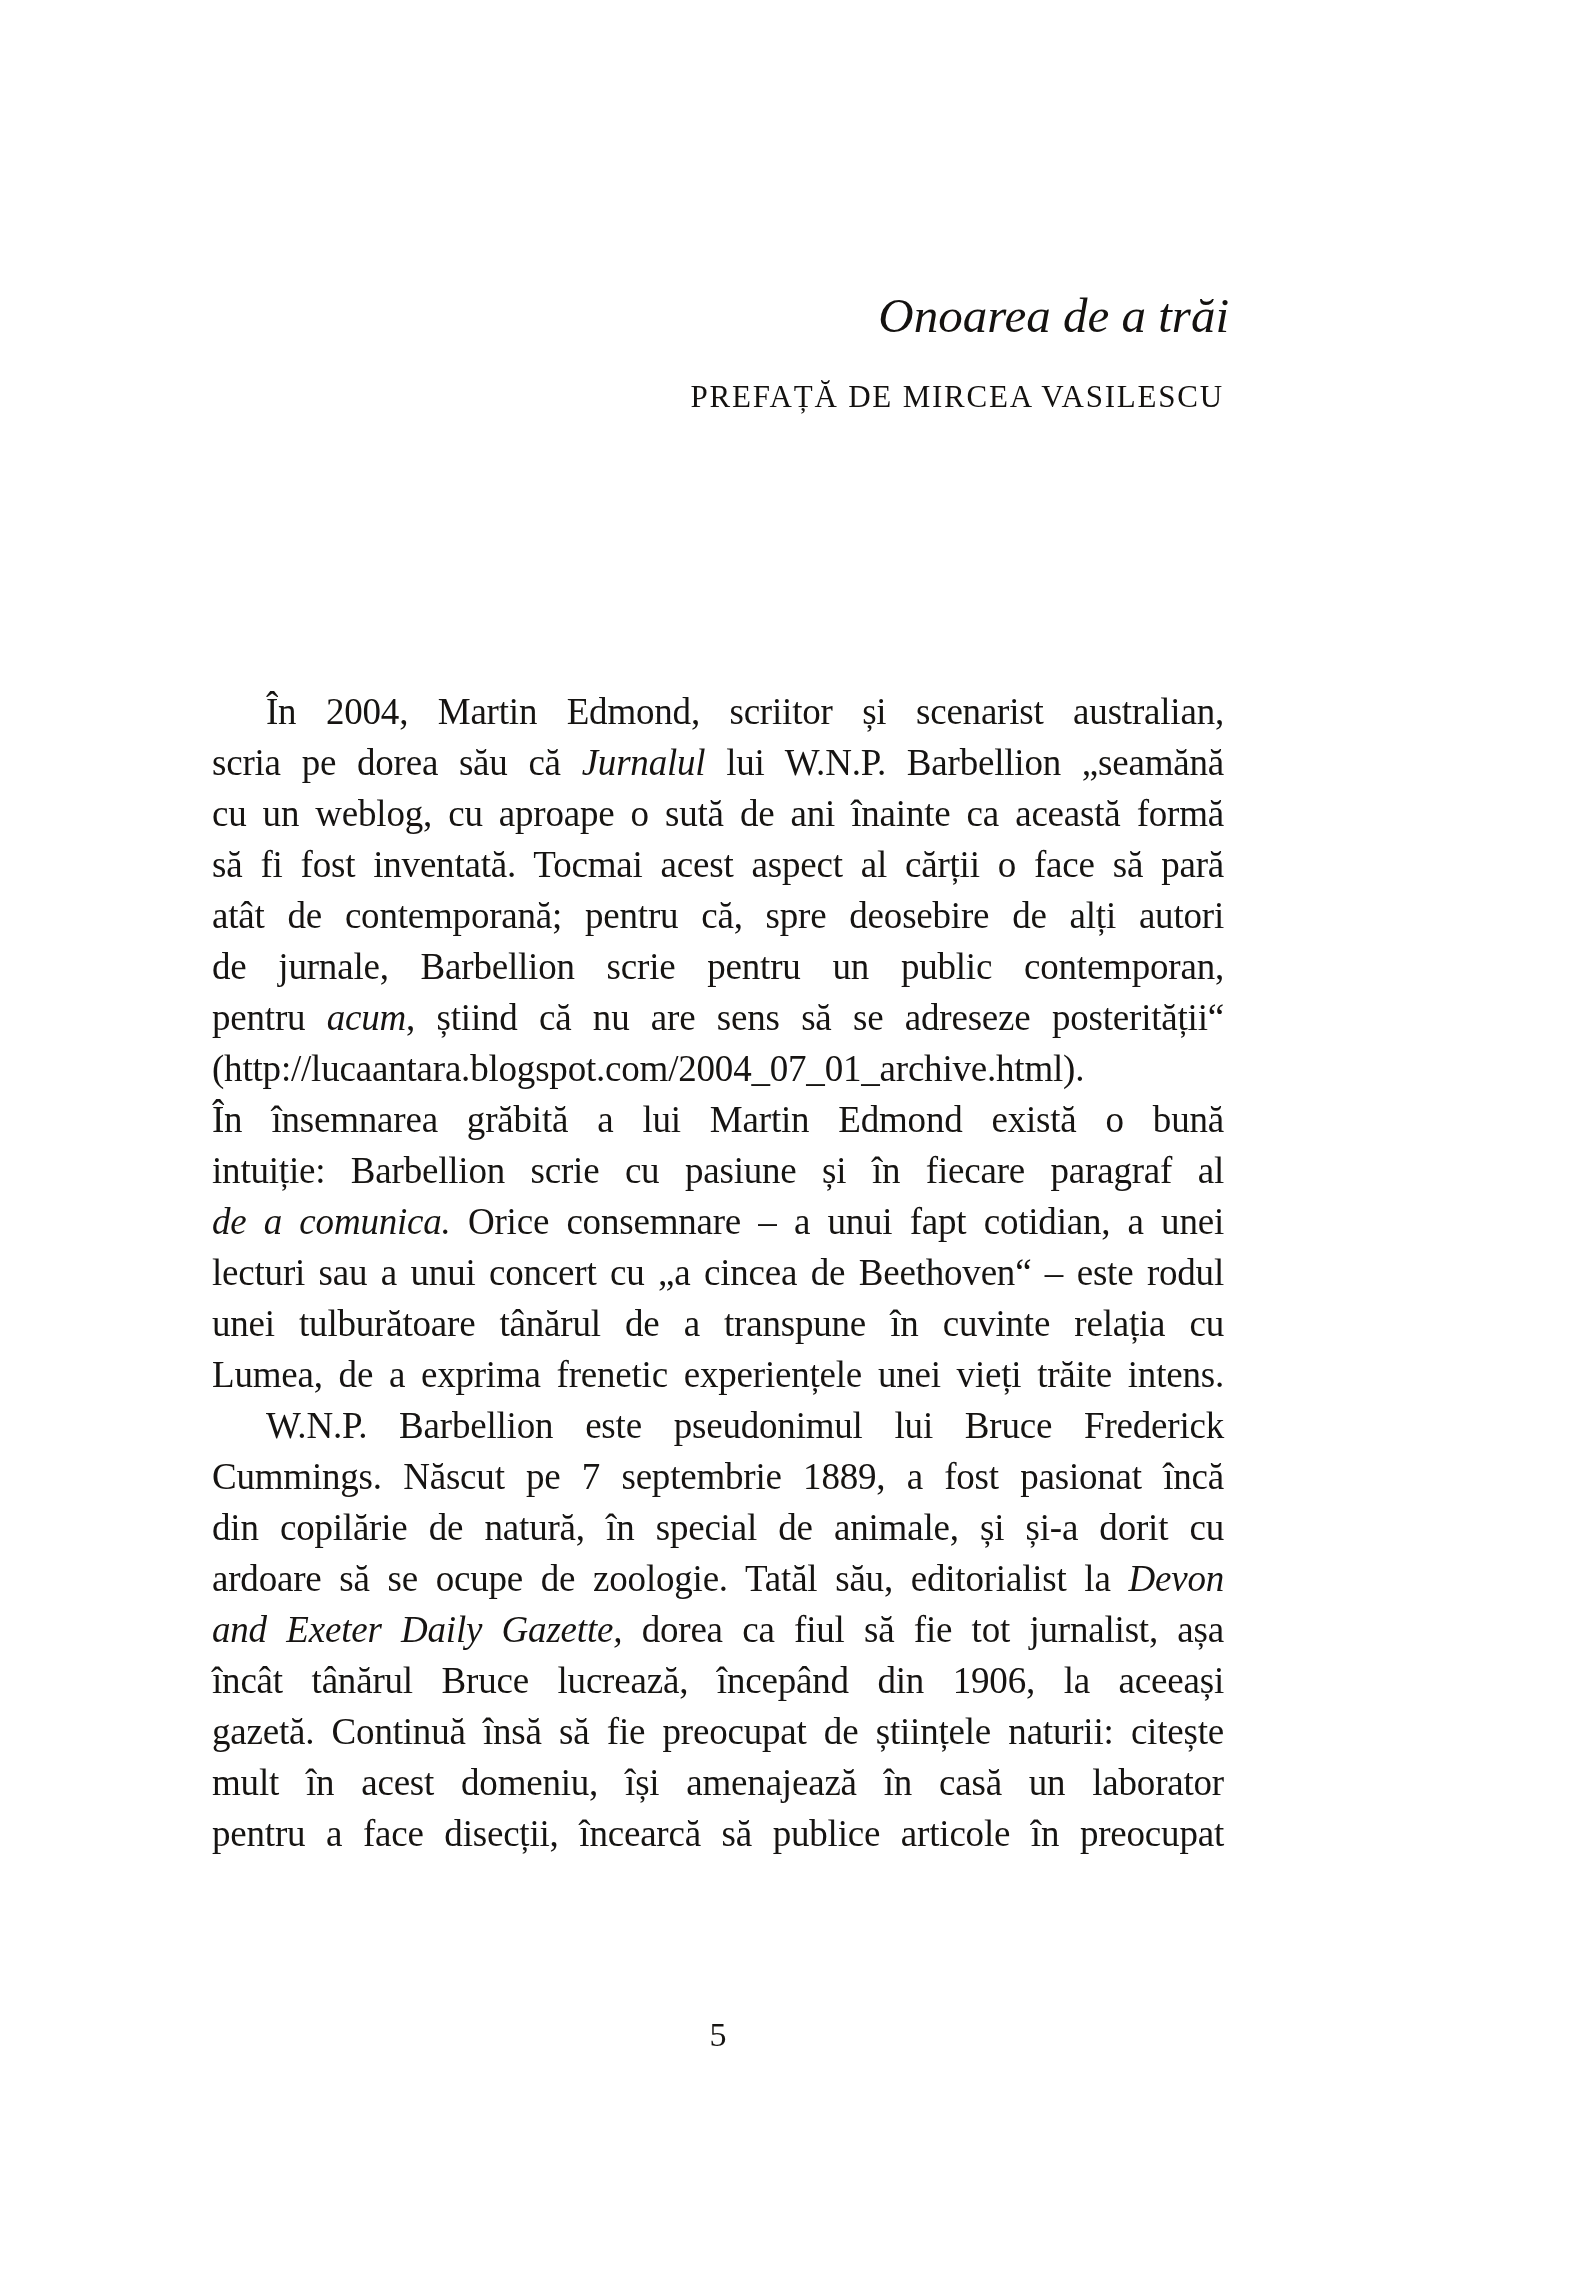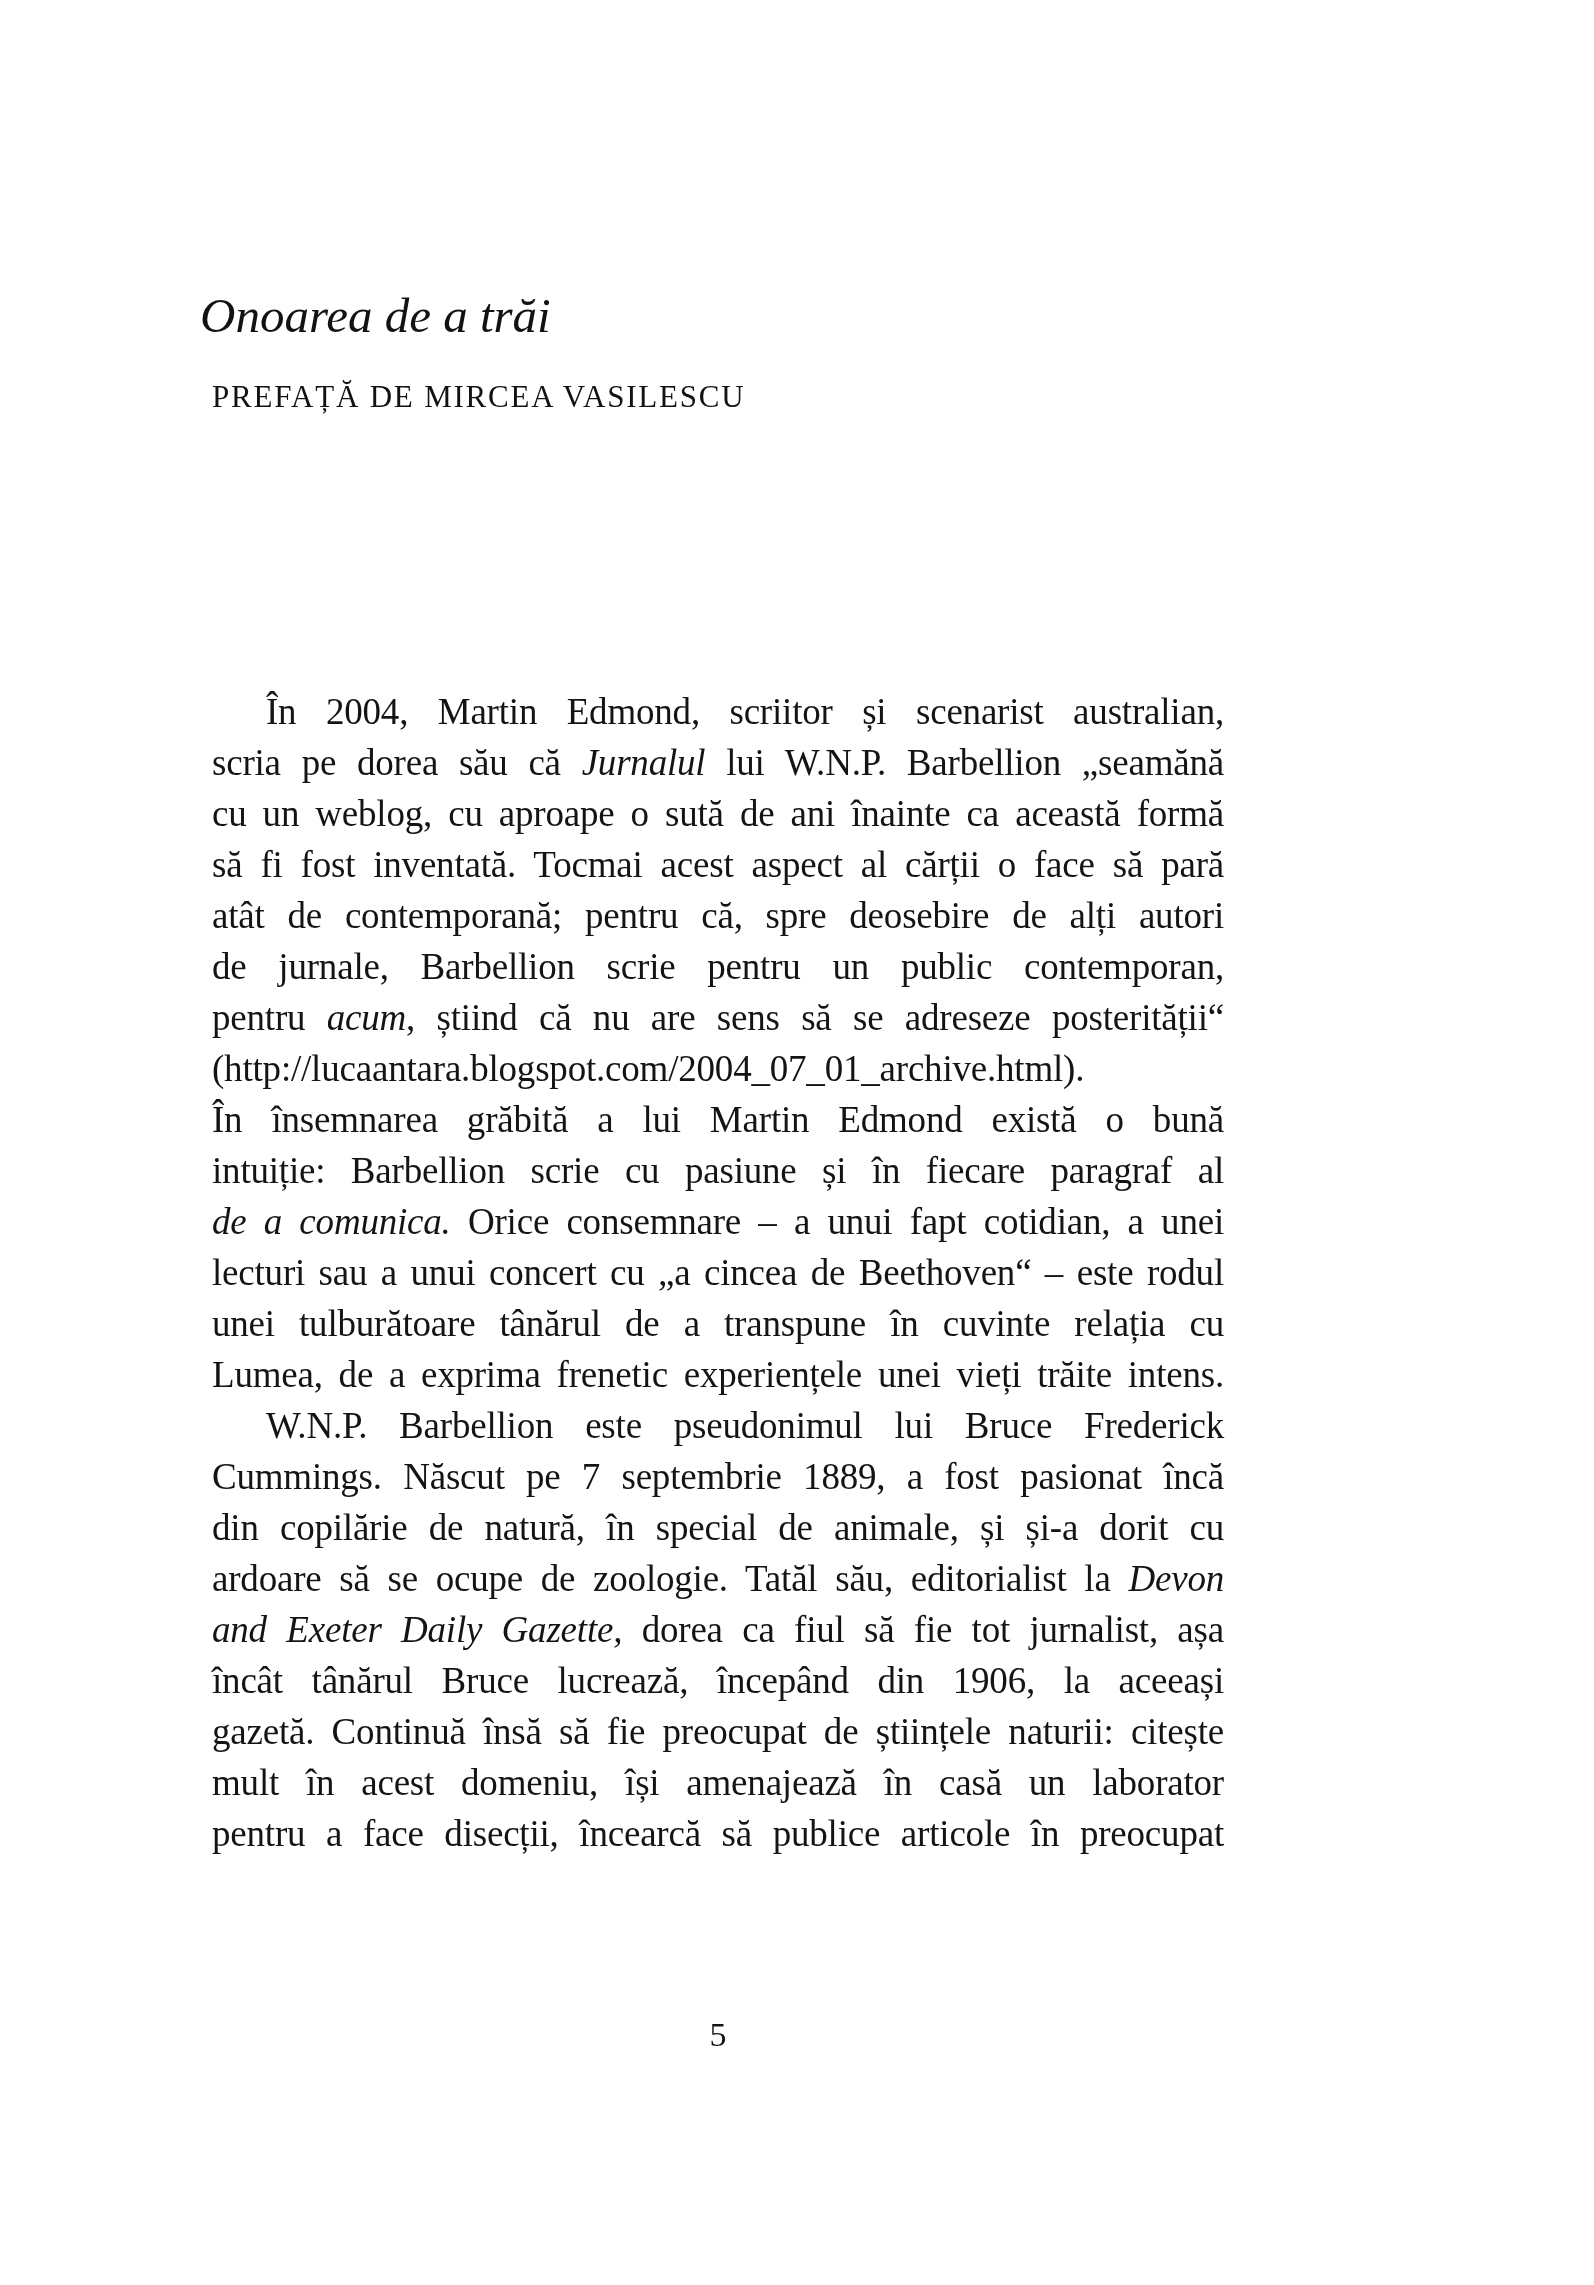--- a/index.html
+++ b/index.html
@@ -12,34 +12,34 @@
     width: 1595px;
     height: 2285px;
     background: #ffffff;
     color: #161412;
     font-family: "Liberation Serif", serif;
     overflow: hidden;
   }
   .chapter-title {
     position: absolute;
     top: 286px;
-    left: 200px;
+    left: 217px;
     width: 1012px;
-    text-align: left;
+    text-align: right;
     font-style: italic;
     font-size: 49px;
     line-height: 59px;
     color: #141210;
   }
   .preface-author {
     position: absolute;
     top: 376px;
     left: 212px;
     width: 1012px;
-    text-align: left;
+    text-align: right;
     font-size: 31px;
     line-height: 41px;
     letter-spacing: 1.8px;
     color: #141210;
   }
   .body-text {
     position: absolute;
     top: 686px;
     left: 212px;
     width: 1012px;

